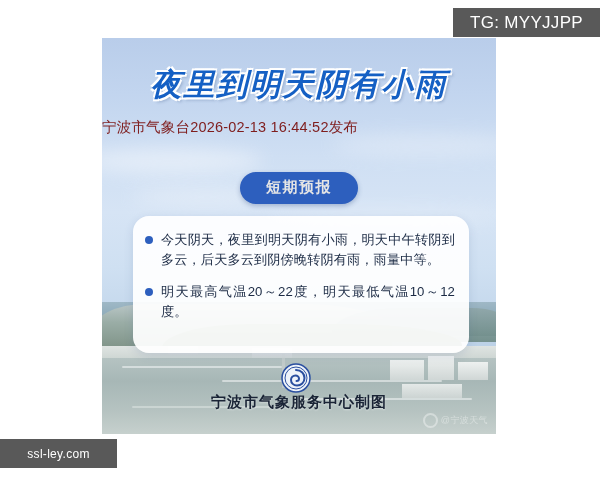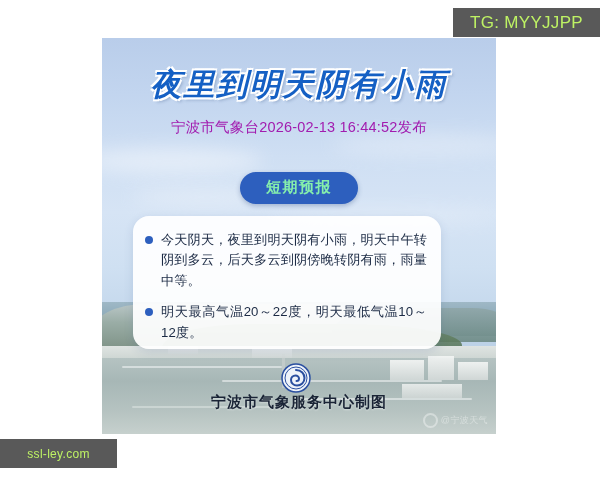--- a/index.html
+++ b/index.html
@@ -132,55 +132,54 @@
        1.6px  1.6px 0 #ffffff,
        0 0 2px #ffffff,
        2.5px 3px 3px rgba(40,70,120,.28);
     white-space: nowrap;
   }
 
   .subtitle {
     position: absolute;
     left: 0; top: 80px;
     width: 100%;
-    text-align: center;
     font-size: 14.5px;
-    color: #a21caf;
+    color: #7f1d1d;
     letter-spacing: .2px;
     white-space: nowrap;
   }
 
   
   .badge-wrap {
     position: absolute;
     left: 0; top: 134px;
     width: 100%;
     text-align: center;
   }
   .badge {
     display: inline-block;
     padding: 6px 26px 7px 26px;
     background: #2d5fbe;
-    color: #86efac;
+    color: #e5e5e5;
     font-size: 15px;
     font-weight: bold;
     letter-spacing: 1.5px;
     border-radius: 16px;
     box-shadow: 0 2px 5px rgba(30,60,120,.3);
   }
 
   
   .card {
     position: absolute;
     left: 31px;
     top: 178px;
-    width: 308px;
+    width: 336px;
     background: rgba(255,255,255,0.93);
     border-radius: 16px;
-    padding: 14px 14px 6px 12px;
+    padding: 14px 14px 30px 12px;
     box-sizing: border-box;
     box-shadow: 0 3px 10px rgba(60,90,140,.16);
   }
   .bullet-row {
     display: flex;
     align-items: flex-start;
     margin-bottom: 11px;
   }
   .bullet-row:last-child { margin-bottom: 0; }
   .dot {
@@ -244,21 +243,21 @@
     font-size: 9px;
     color: #ffffff;
     letter-spacing: .4px;
     white-space: nowrap;
   }
 
   
   .wm-chip {
     position: absolute;
     background: #595959;
-    color: #bef264;
+    color: #ffffff;
     font-size: 17px;
     letter-spacing: .3px;
     display: flex;
     align-items: center;
     justify-content: center;
   }
   #wm-tg {
     right: 0;
     top: 8px;
     width: 147px;

